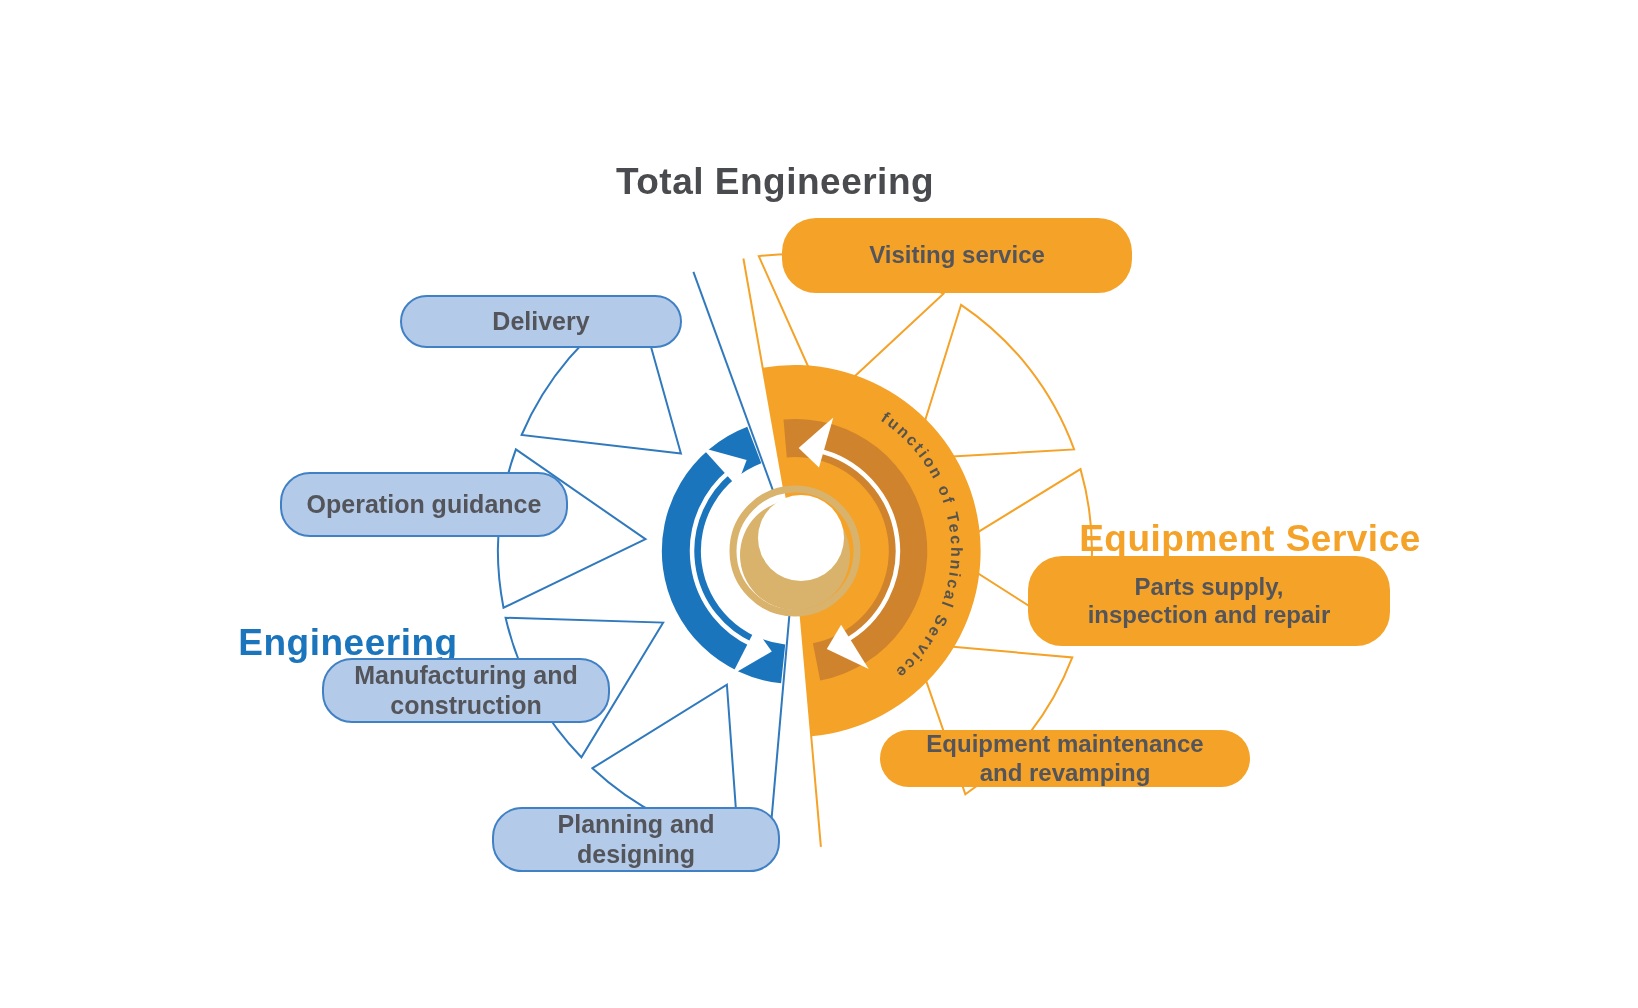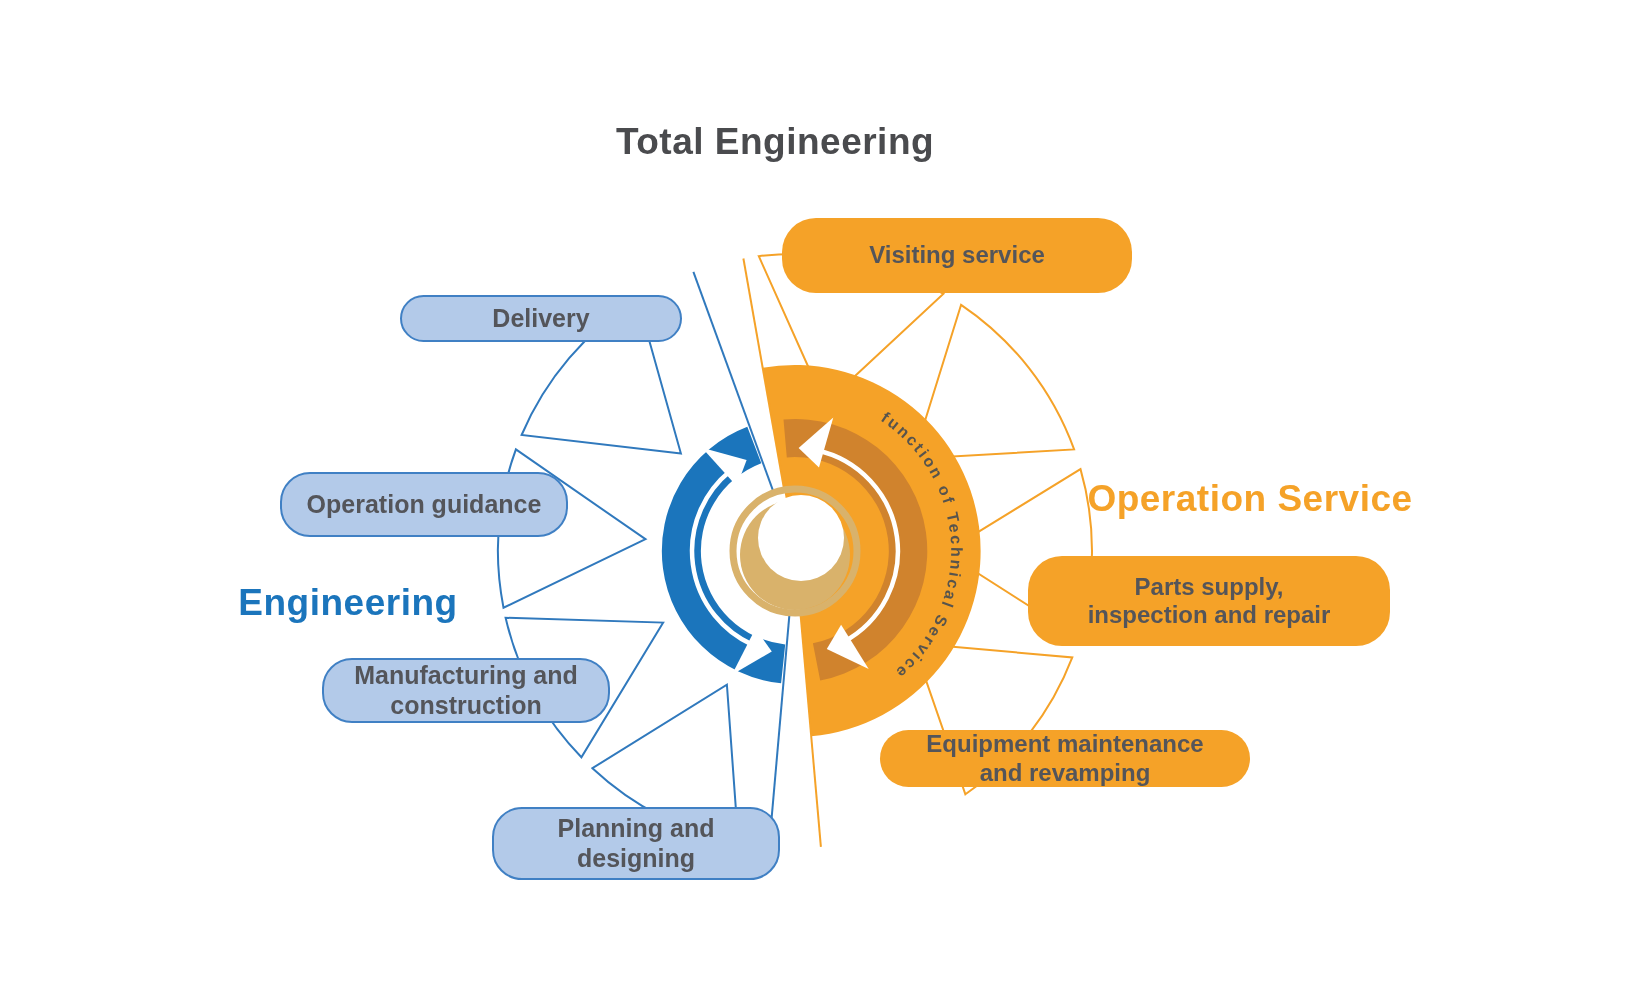--- a/index.html
+++ b/index.html
@@ -4,21 +4,21 @@
 <style>
   html,body{margin:0;padding:0}
   body{
     width:1638px;height:1008px;background:#ffffff;position:relative;overflow:hidden;
     font-family:"Liberation Sans", sans-serif;
   }
   .canvas{position:absolute;inset:0}
   svg#wheel{position:absolute;left:0;top:0;width:1638px;height:1008px}
   .heading{
     position:absolute;transform:translate(-50%,-50%);
-    font-weight:bold;font-size:37px;letter-spacing:.5px;white-space:nowrap;
+    font-weight:bold;font-size:37px;letter-spacing:.5px;white-space:nowrap;margin-top:40px;
   }
   .heading.title{color:var(--title-text)}
   .heading.eng{color:var(--blue)}
   .heading.tech{color:var(--orange)}
   .box{
     position:absolute;display:flex;align-items:center;justify-content:center;
     text-align:center;font-weight:bold;white-space:pre-line;line-height:1.18;
     box-sizing:border-box;color:var(--node-text);
   }
   .box.blue{
@@ -60,30 +60,30 @@
       <path d="M826.8,649.0 L868.7,668.9 L841.1,624.8 Z" fill="#ffffff"></path>
       <circle cx="795" cy="555" r="55" fill="#D9B26B"></circle>
       <circle cx="801" cy="538" r="43" fill="#ffffff"></circle>
       <circle cx="795" cy="551" r="62" fill="none" stroke="#D9B26B" stroke-width="7"></circle>
     </svg>
 
   <div class="heading title" style="left:775px;top:142px">Total Engineering</div>
 
   <div class="heading eng" style="left:348px;top:603px">Engineering</div>
 
-  <div class="heading tech" style="left:1250px;top:499px">Operation Service</div>
+  <div class="heading tech" style="left:1250px;top:499px">Equipment Service</div>
 
-  <div class="box blue" style="left:400px;top:295px;width:282px;height:47px">Delivery</div>
+  <div class="box blue" style="left:400px;top:295px;width:282px;height:53px">Delivery</div>
 
   <div class="box blue" style="left:322px;top:658px;width:288px;height:65px">Manufacturing and
 construction</div>
 
   <div class="box blue" style="left:280px;top:472px;width:288px;height:65px">Operation guidance</div>
 
-  <div class="box blue" style="left:492px;top:807px;width:288px;height:73px">Planning and
+  <div class="box blue" style="left:492px;top:807px;width:288px;height:65px">Planning and
 designing</div>
 
   <div class="box orange" style="left:782px;top:218px;width:350px;height:75px">Visiting service</div>
 
 
   <div class="box orange" style="left:1028px;top:556px;width:362px;height:90px">Parts supply,
 inspection and repair</div>
 
   <div class="box orange" style="left:880px;top:730px;width:370px;height:57px">Equipment maintenance
 and revamping</div>

